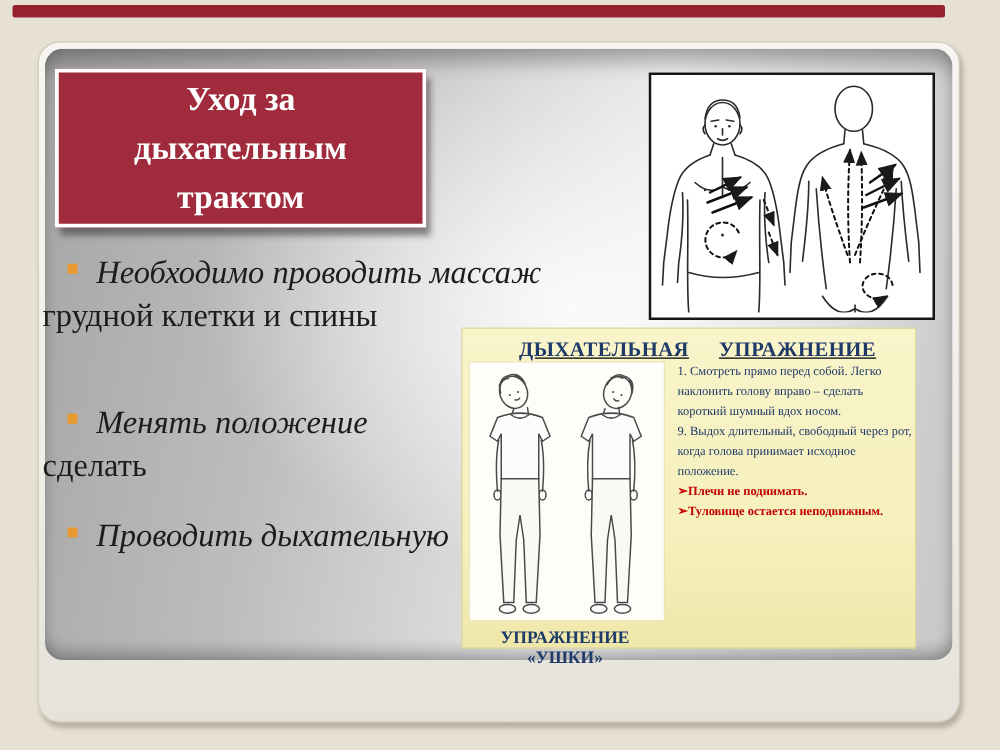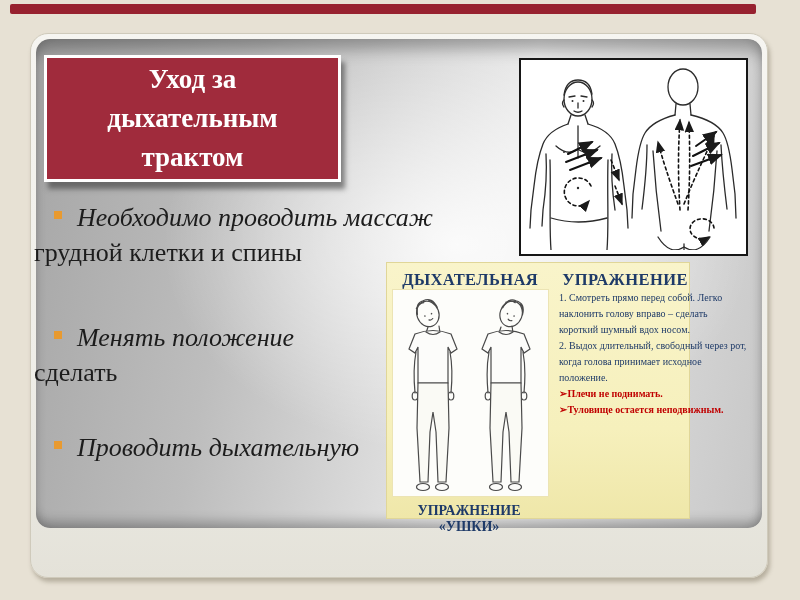--- a/index.html
+++ b/index.html
@@ -34,33 +34,34 @@
     position:absolute;left:44px;top:55px;width:247px;height:121px;
     background:#A02B3C;border:3px solid #FFFFFF;
     box-shadow:4px 7px 5px rgba(60,60,60,.6);
     display:flex;align-items:center;justify-content:center;text-align:center;
     color:#FFFFFF;font-weight:bold;font-size:27px;line-height:39px;padding:0 22px;box-sizing:content-box;
   }
   
   .bullets{position:absolute;left:34px;top:200px;width:440px;color:#1C1C1C;font-size:26px;}
   .bullet-item{line-height:35px;}
   .bullet-item:nth-child(1){margin-bottom:50px;}
-  .bullet-item:nth-child(2){margin-bottom:40px;}
+  .bullet-item:nth-child(2){margin-bottom:21px;}
   .bullet-item .l1{padding-left:20px;font-style:italic;}
   .sq{display:inline-block;width:8px;height:8px;background:#E89A30;margin-right:15px;vertical-align:7px;}
   
   .massage-img{
     position:absolute;left:519px;top:58px;width:225px;height:194px;
     background:#FFFFFF;border:2px solid #161616;
   }
   
   .gym-card{
-    position:absolute;left:386px;top:262px;width:304px;height:257px;box-sizing:border-box;
+    position:absolute;left:369px;top:262px;width:364px;height:257px;box-sizing:border-box;
     background:linear-gradient(180deg,#F9F4CA 0%,#F6F0BC 65%,#EFE7A9 100%);
     border:1px solid #E0D698;
+    text-decoration:underline;
   }
   .gym-title{display:flex;justify-content:center;gap:24px;padding:7px 0 0 14px;
     color:#1E3A68;font-weight:bold;font-size:16.5px;letter-spacing:.4px;}
   .gym-fig-box{position:absolute;left:5px;top:26px;width:157px;height:208px;background:#FDFDFA;border:1px solid #ECE4B4;box-sizing:border-box;}
   .gym-caption{position:absolute;left:2px;top:240px;width:160px;text-align:center;color:#1E3A68;font-weight:bold;font-size:14px;}
   .gym-steps{position:absolute;left:172px;top:27px;width:188px;color:#1E3A68;font-size:10px;line-height:16px;}
   .gym-steps p{margin:0;}
   .warning{color:#C00000;font-weight:bold;padding-left:26px;text-indent:-26px;}
   .warning .arrow{font-weight:bold;}
   svg{display:block;}
@@ -201,17 +202,17 @@
         <ellipse cx="103" cy="197" rx="6.5" ry="3.5" fill="#FCFCFA"></ellipse>
         <ellipse cx="122" cy="197" rx="6.5" ry="3.5" fill="#FCFCFA"></ellipse>
       </g>
     </svg>
   </div>
 
   <div class="gym-caption">УПРАЖНЕНИЕ «УШКИ»</div>
 
   <div class="gym-steps">
     <p>1. Смотреть прямо перед собой. Легко наклонить голову вправо – сделать короткий шумный вдох носом.</p>
-    <p>2. Выдох длительный, свободный через рот, когда голова принимает исходное положение.</p>
+    <p>9. Выдох длительный, свободный через рот, когда голова принимает исходное положение.</p>
     <p class="warning"><span class="arrow">➢</span><span>Плечи не поднимать.</span></p>
     <p class="warning"><span class="arrow">➢</span><span>Туловище остается неподвижным.</span></p>
   </div>
 </div>
 
 </body></html>

